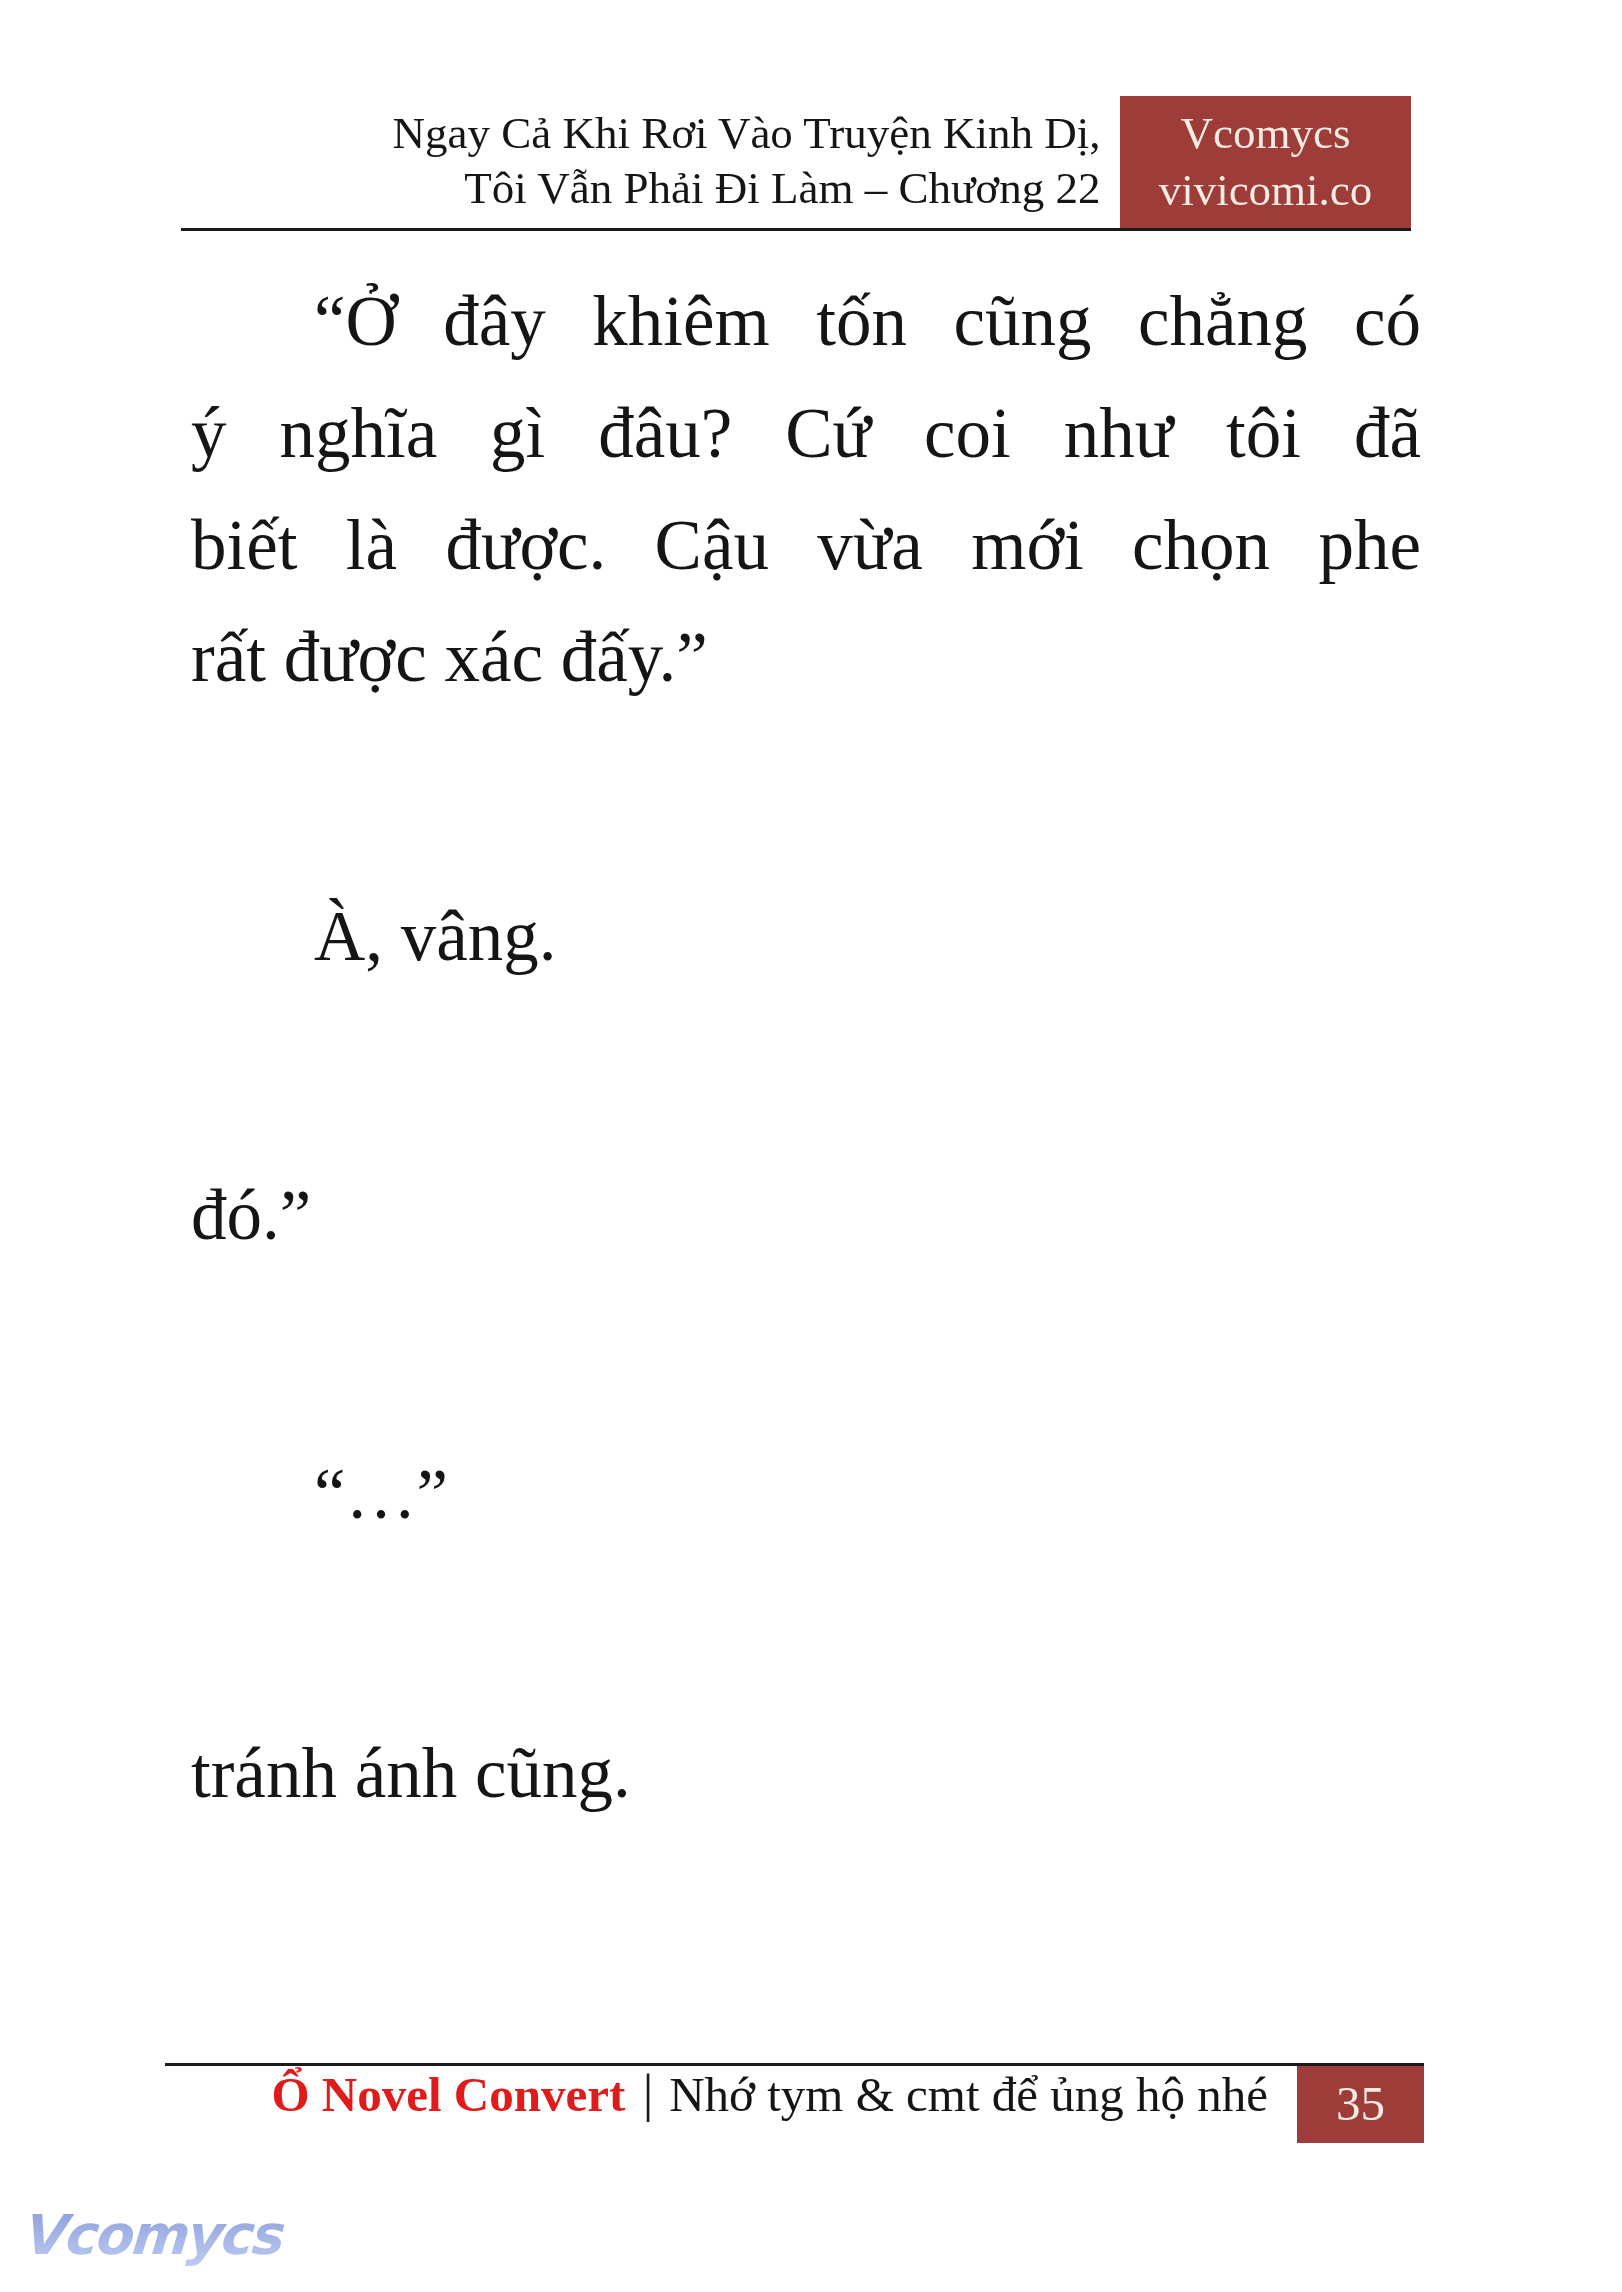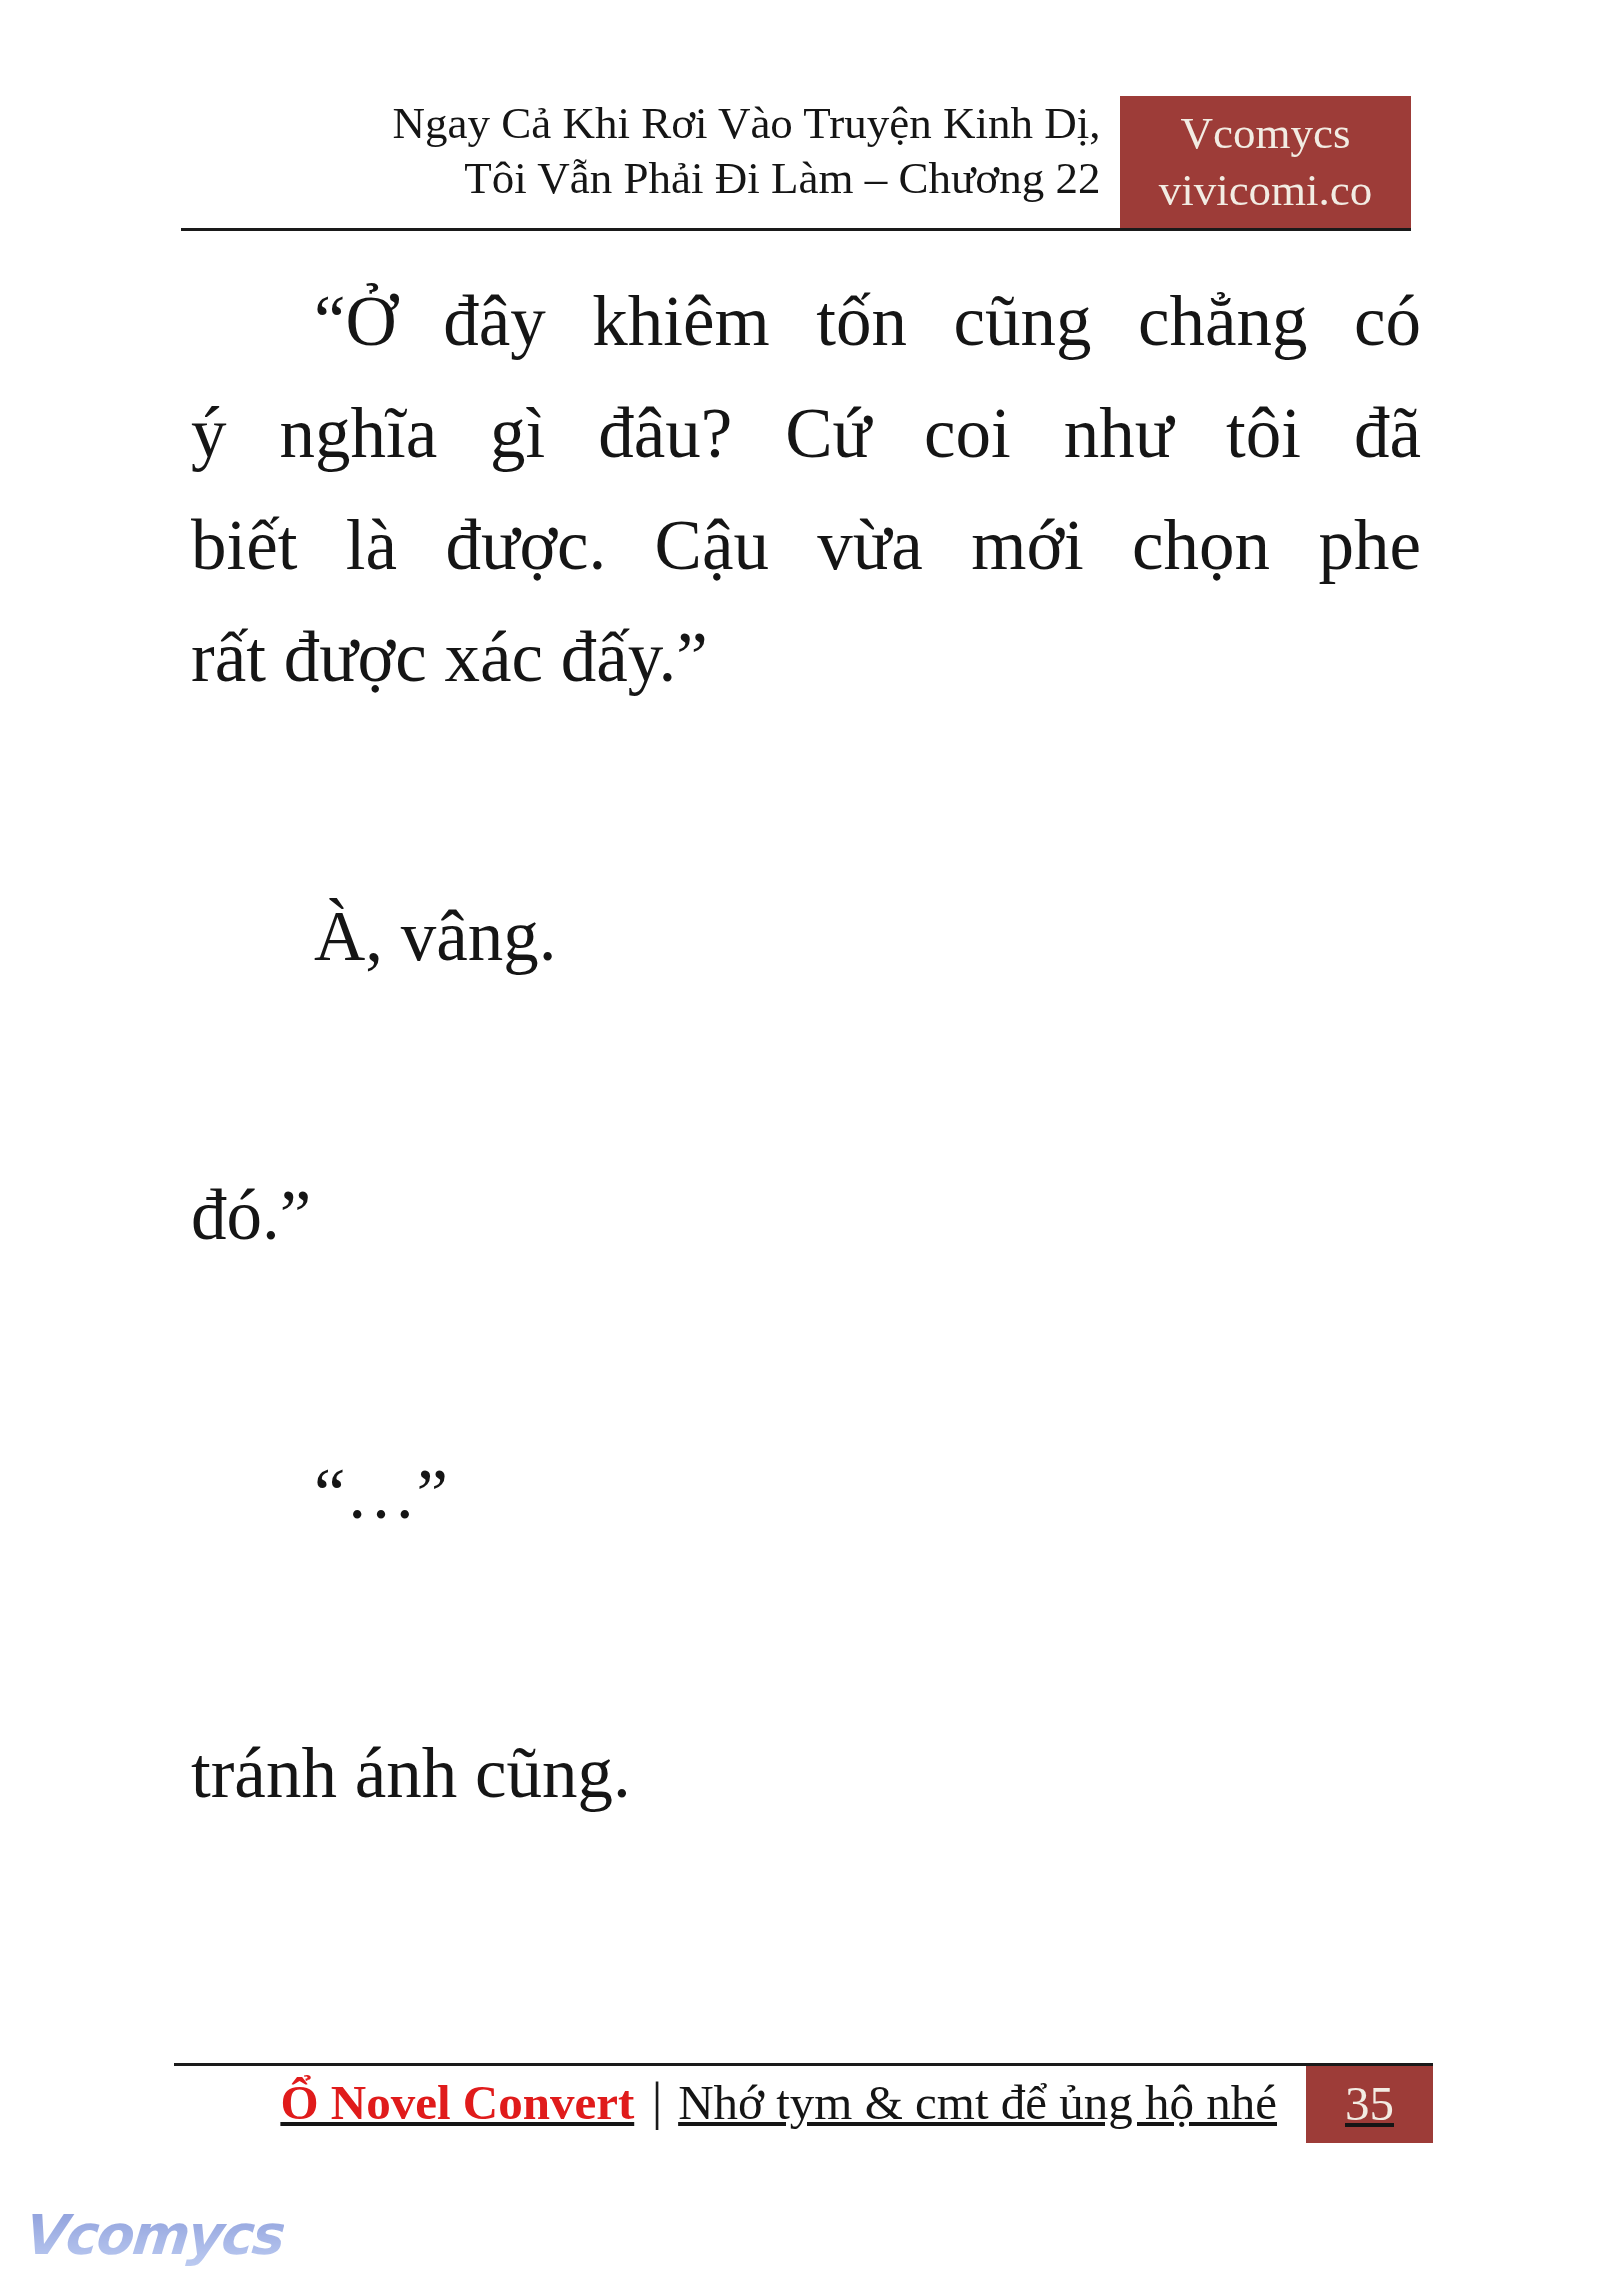--- a/index.html
+++ b/index.html
@@ -14,21 +14,21 @@
     color: var(--text-black, #151515);
   }
 
   
   .header-bar {
     position: absolute;
     left: 181px; top: 96px;
     width: 1230px; height: 132px;
     display: flex;
     justify-content: flex-end;
-    align-items: flex-start;
+    align-items: center;
   }
   .header-title {
     text-align: right;
     font-size: 45px;
     line-height: 55px;
     padding-right: 19.6px;
     padding-bottom: 2px;
     white-space: nowrap;
     color: var(--text-black, #151515);
   }
@@ -65,26 +65,24 @@
   .line {
     text-align: justify;
     text-align-last: justify;
   }
   .line.first { padding-left: 123px; }
   .line.last  { text-align-last: left; }
 
   
   .footer-bar {
     position: absolute;
-    left: 174px; top: 2063px;
+    left: 165px; top: 2063px;
     width: 1259px; height: 80px;
     display: flex;
-    align-items: center;
     justify-content: flex-end;
-    text-decoration: underline;
   }
   .rule-footer { left: 0; top: 0; width: 100%; position: absolute; }
   .footer-text {
     font-size: 49px;
     white-space: nowrap;
     padding-bottom: 3.9px;
   }
   .footer-brand {
     font-weight: bold;
     color: var(--brand-red, #e01b1b);

